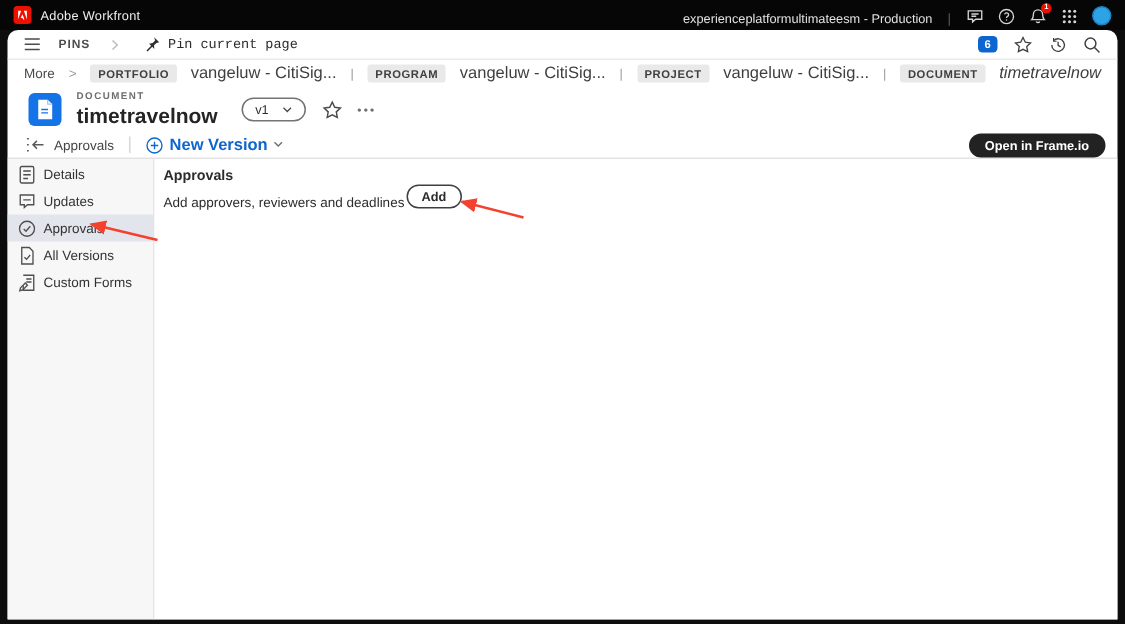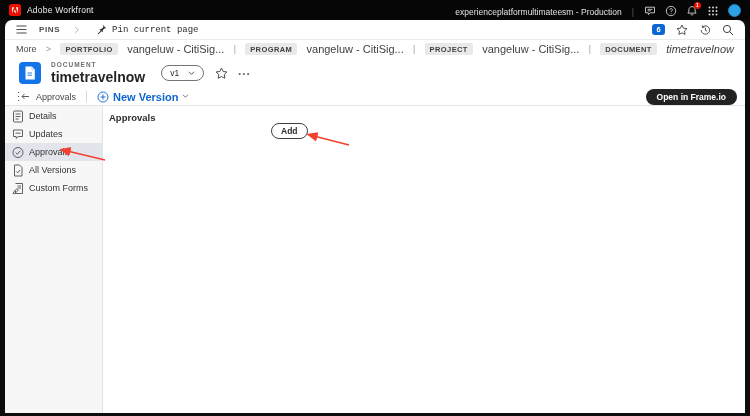--- a/index.html
+++ b/index.html
@@ -267,20 +267,21 @@
             <path d="M5.5 4h3.5M5.5 6h3.5"></path>
             <path d="M1.2 11.8l.5-1.9 3.2-3.2 1.4 1.4-3.2 3.2z"></path>
         </svg>
         <span>Custom Forms</span>
       </div>
 
     </div>
 
     <div class="main">
       <div class="main-heading">Approvals</div>
+      <div class="main-desc">Add approvers, reviewers and deadlines</div>
       <button class="add-btn">Add</button>
     </div>
   </div>
 </div>
 
 <svg class="anno" viewBox="0 0 750 416">
   <defs>
     <marker id="arrowhead" markerWidth="8" markerHeight="7" refX="6" refY="3" orient="auto">
       <path d="M0 0L7 3L0 6z" fill="#f4402e"></path>
     </marker>

